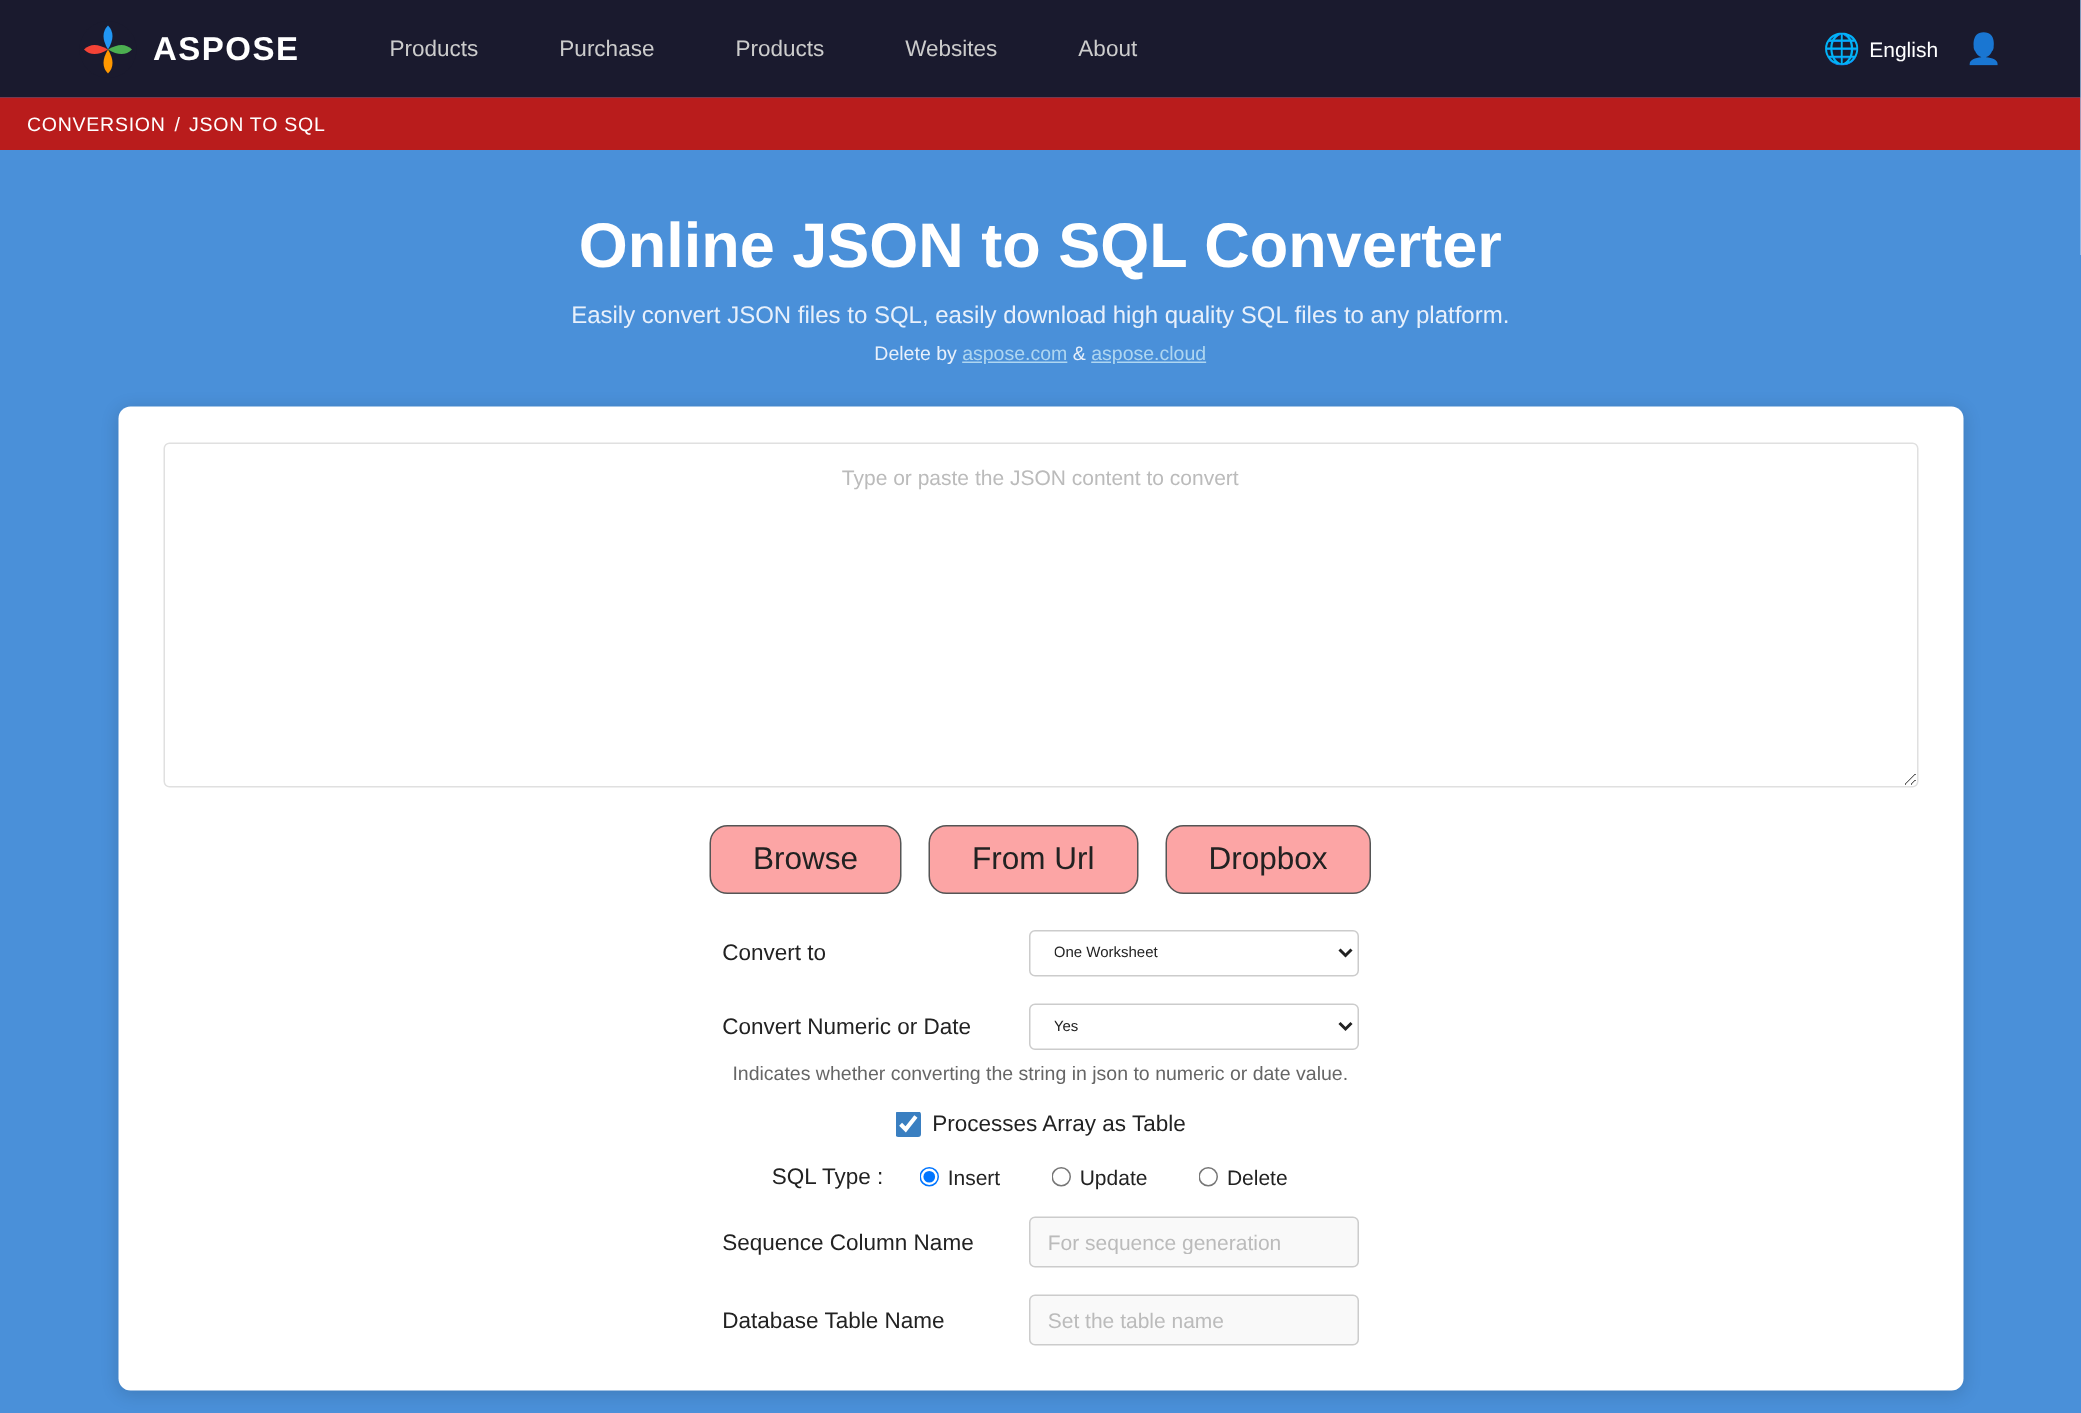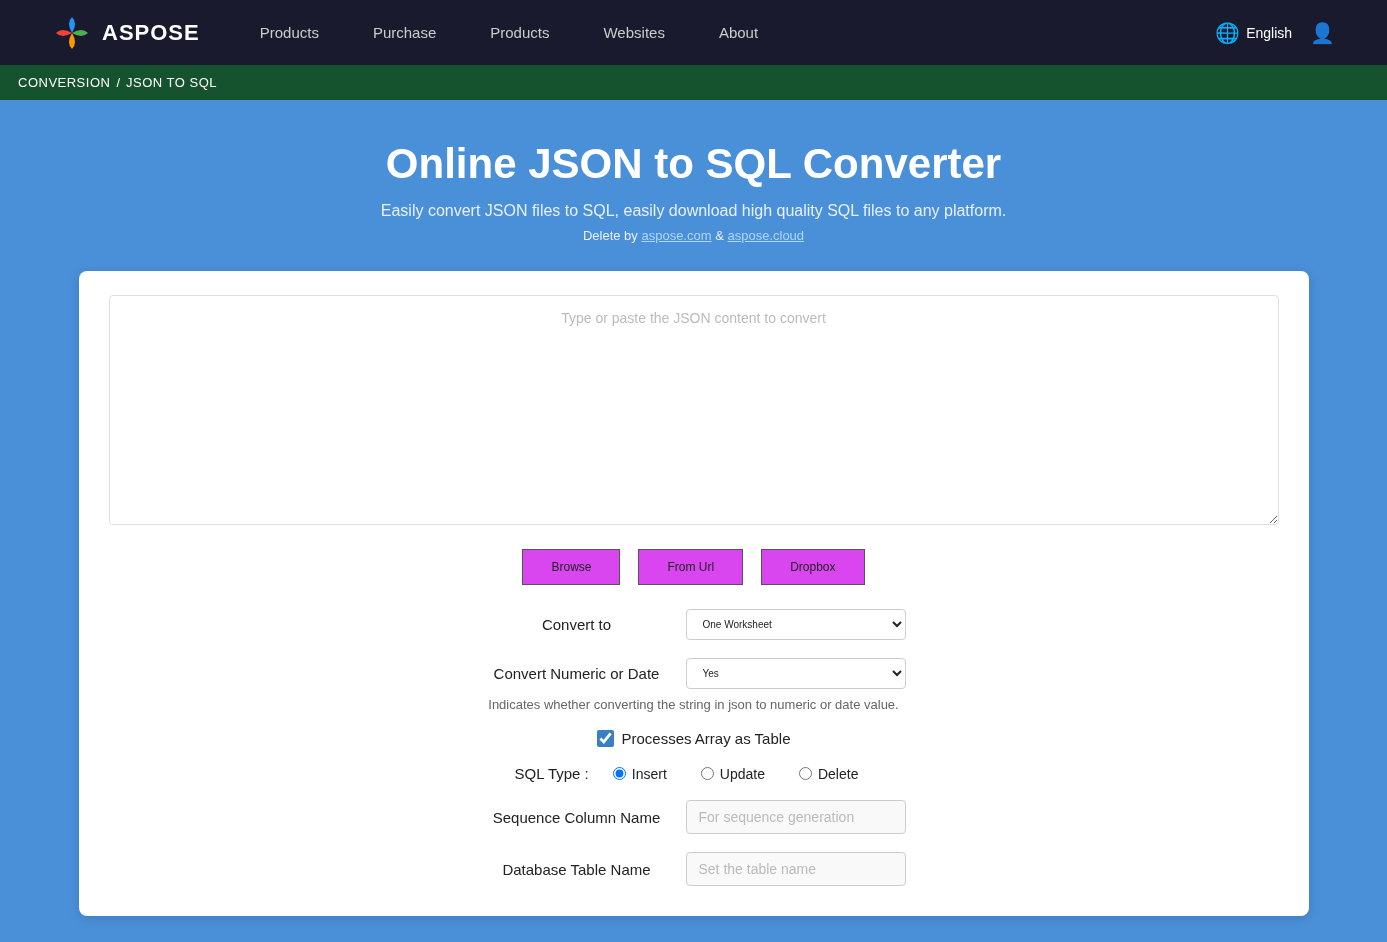--- a/index.html
+++ b/index.html
@@ -54,21 +54,21 @@
       color: #fff;
     }
     .user-icon {
       font-size: 20px;
       color: #fff;
       cursor: pointer;
     }
 
     
     .breadcrumb-bar {
-      background: #14532d;
+      background: #b91c1c;
       padding: 10px 18px;
       display: flex;
       align-items: center;
       gap: 6px;
     }
     .breadcrumb-item {
       color: #fff;
       font-size: 13px;
       text-decoration: none;
       letter-spacing: 0.5px;
@@ -140,23 +140,23 @@
     .buttons-row {
       display: flex;
       justify-content: center;
       gap: 18px;
       margin-top: 20px;
       margin-bottom: 24px;
     }
     .btn-upload {
       padding: 10px 28px;
       border: 1.5px solid #555;
-      background: #d946ef;
-      border-radius: 0;
-      font-size: 12px;
+      background: #fca5a5;
+      border-radius: 12px;
+      font-size: 21px;
       cursor: pointer;
       font-weight: 500;
       color: #222;
     }
 
     
     .form-section {
       display: flex;
       flex-direction: column;
       align-items: center;
@@ -165,21 +165,21 @@
     .form-row {
       display: flex;
       align-items: center;
       gap: 14px;
     }
     .form-label {
       font-size: 15px;
       color: #222;
       font-weight: 500;
       min-width: 190px;
-      text-align: center;
+      text-align: left;
     }
     .form-select {
       padding: 8px 34px 8px 12px;
       border: 1px solid #ccc;
       border-radius: 4px;
       font-size: 10px;
       color: #222;
       background: #fff;
       appearance: auto;
       min-width: 220px;

